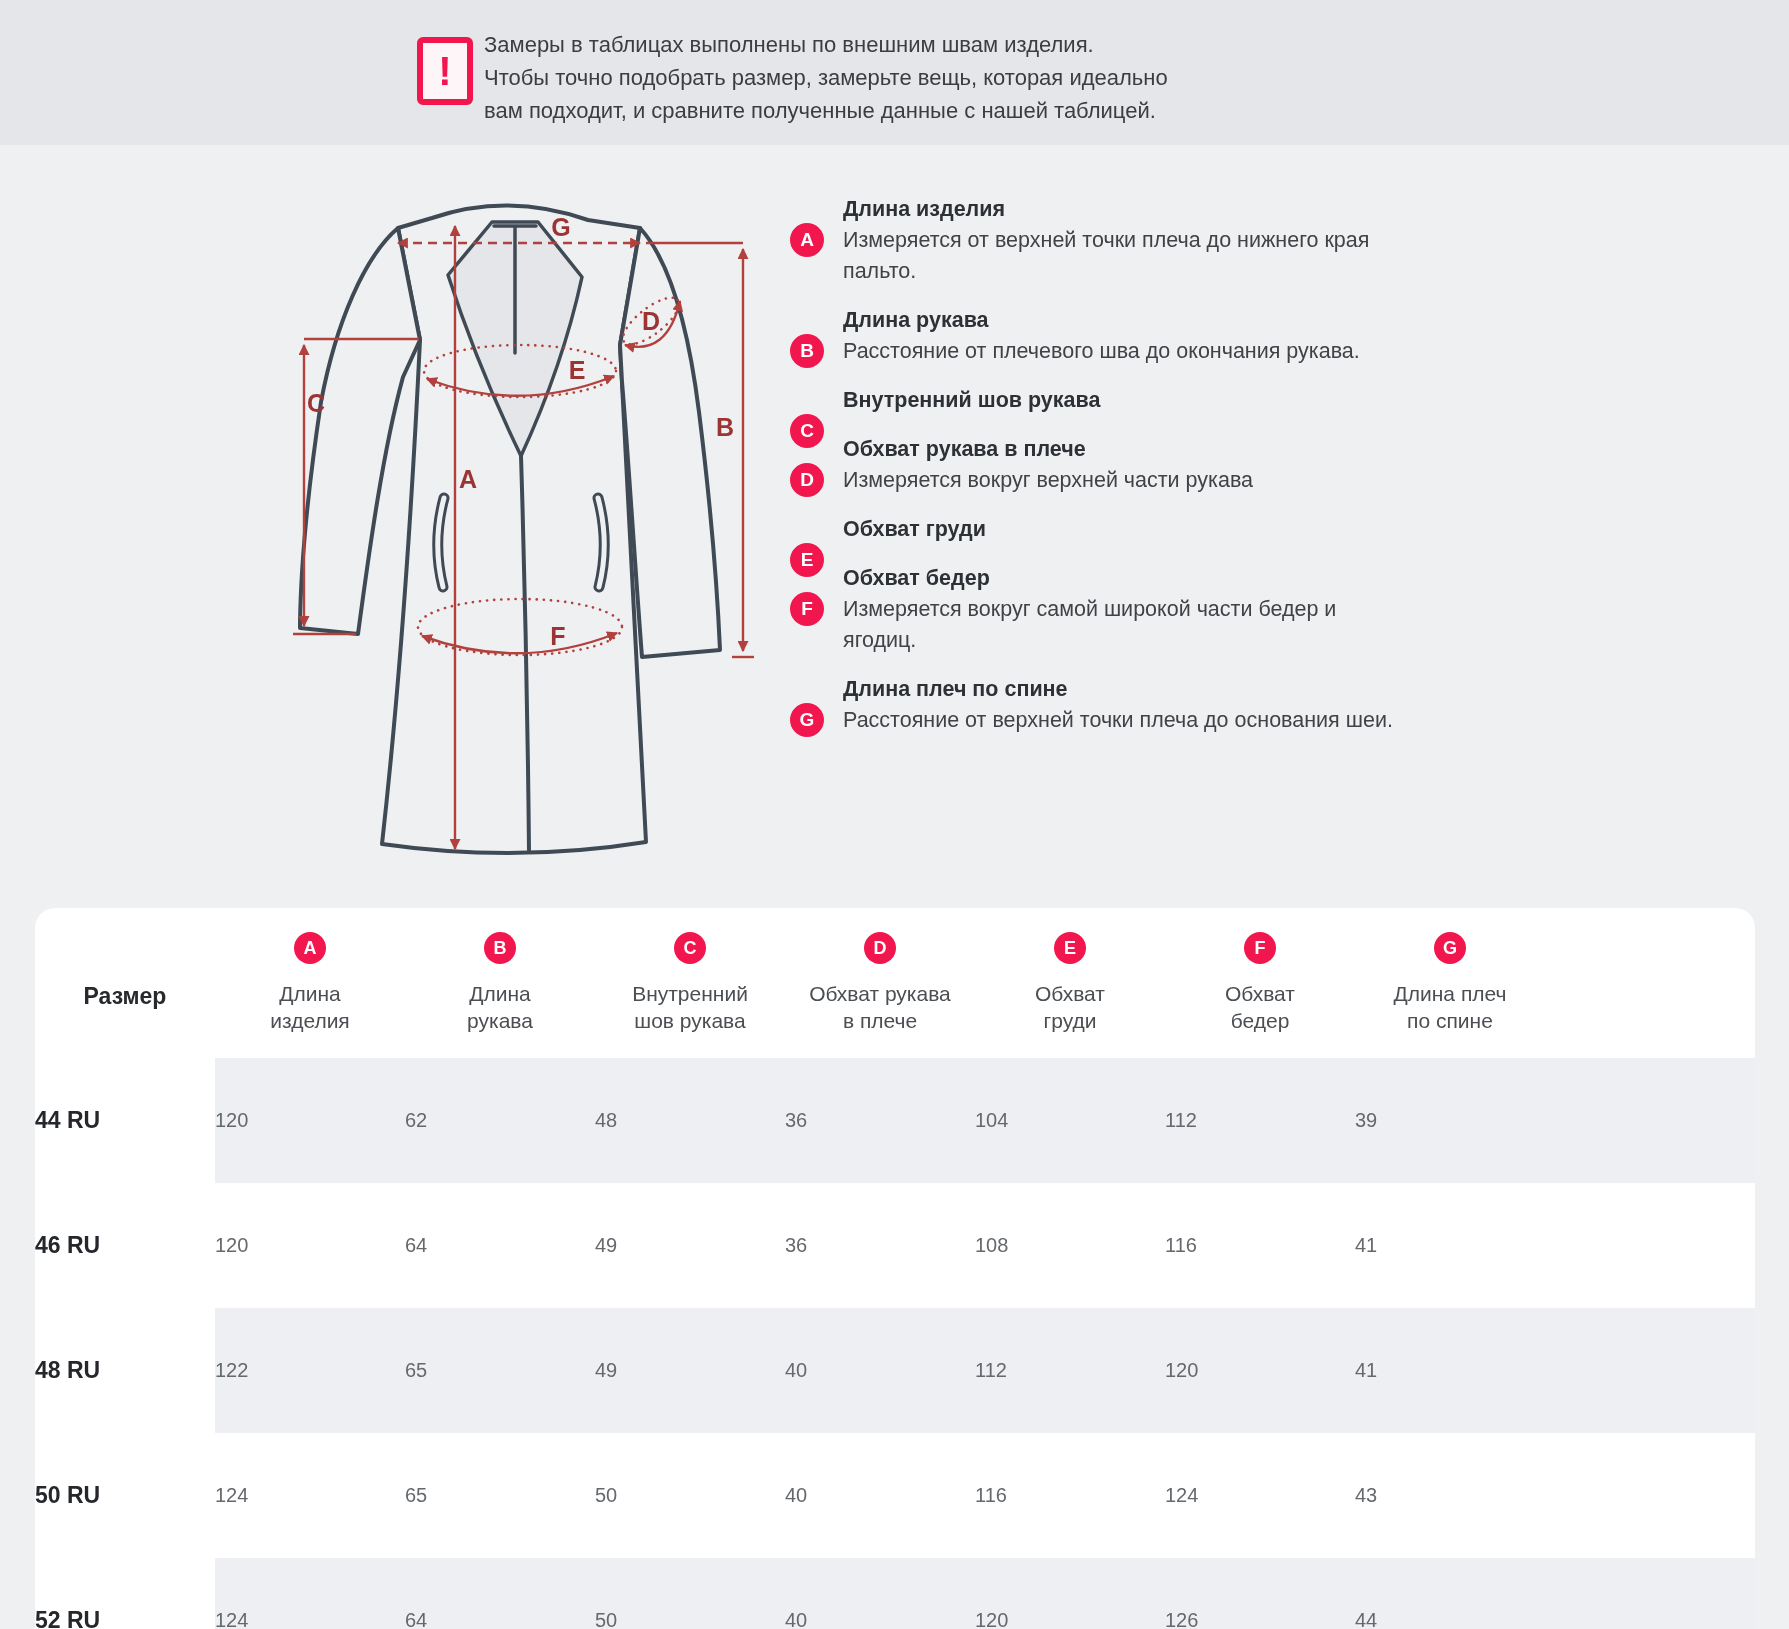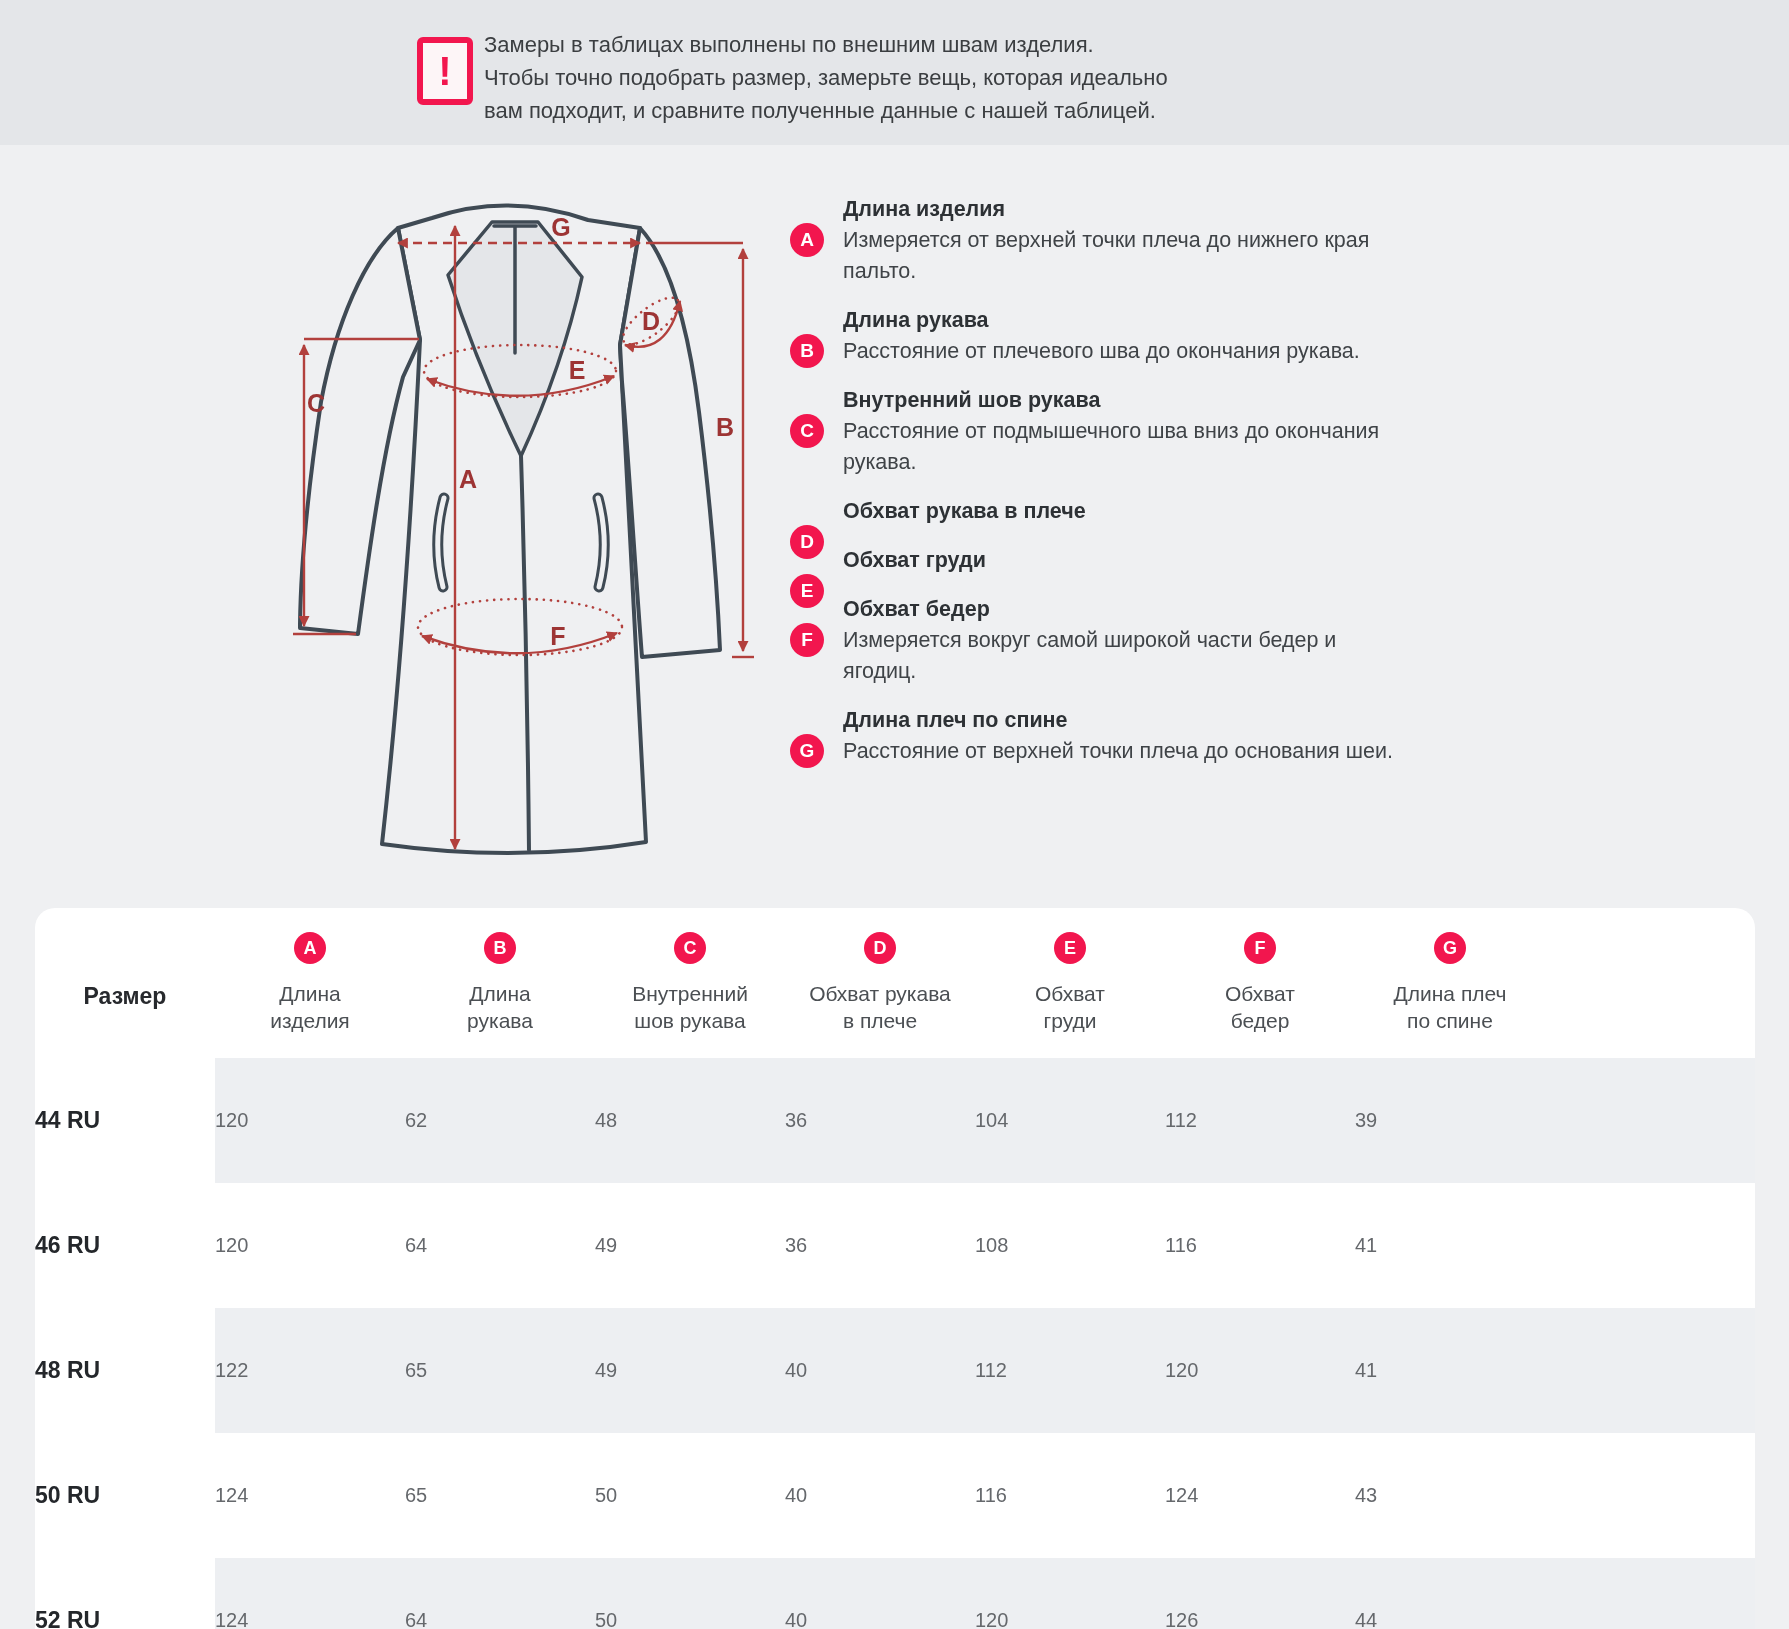--- a/index.html
+++ b/index.html
@@ -122,26 +122,25 @@
 пальто.</div>
   </div>
   <div class="legend-item">
     <div class="badge l-badge">B</div>
     <div class="l-title">Длина рукава</div>
     <div class="l-desc">Расстояние от плечевого шва до окончания рукава.</div>
   </div>
   <div class="legend-item">
     <div class="badge l-badge">C</div>
     <div class="l-title">Внутренний шов рукава</div>
-    <div class="l-desc">Расстояние от подмышечного шва вниз до окончания
-рукава.</div>
   </div>
   <div class="legend-item">
     <div class="badge l-badge">D</div>
     <div class="l-title">Обхват рукава в плече</div>
+    <div class="l-desc">Измеряется вокруг верхней части рукава</div>
   </div>
   <div class="legend-item">
     <div class="badge l-badge">E</div>
     <div class="l-title">Обхват груди</div>
   </div>
   <div class="legend-item">
     <div class="badge l-badge">F</div>
     <div class="l-title">Обхват бедер</div>
     <div class="l-desc">Измеряется вокруг самой широкой части бедер и ягодиц.</div>
   </div>

